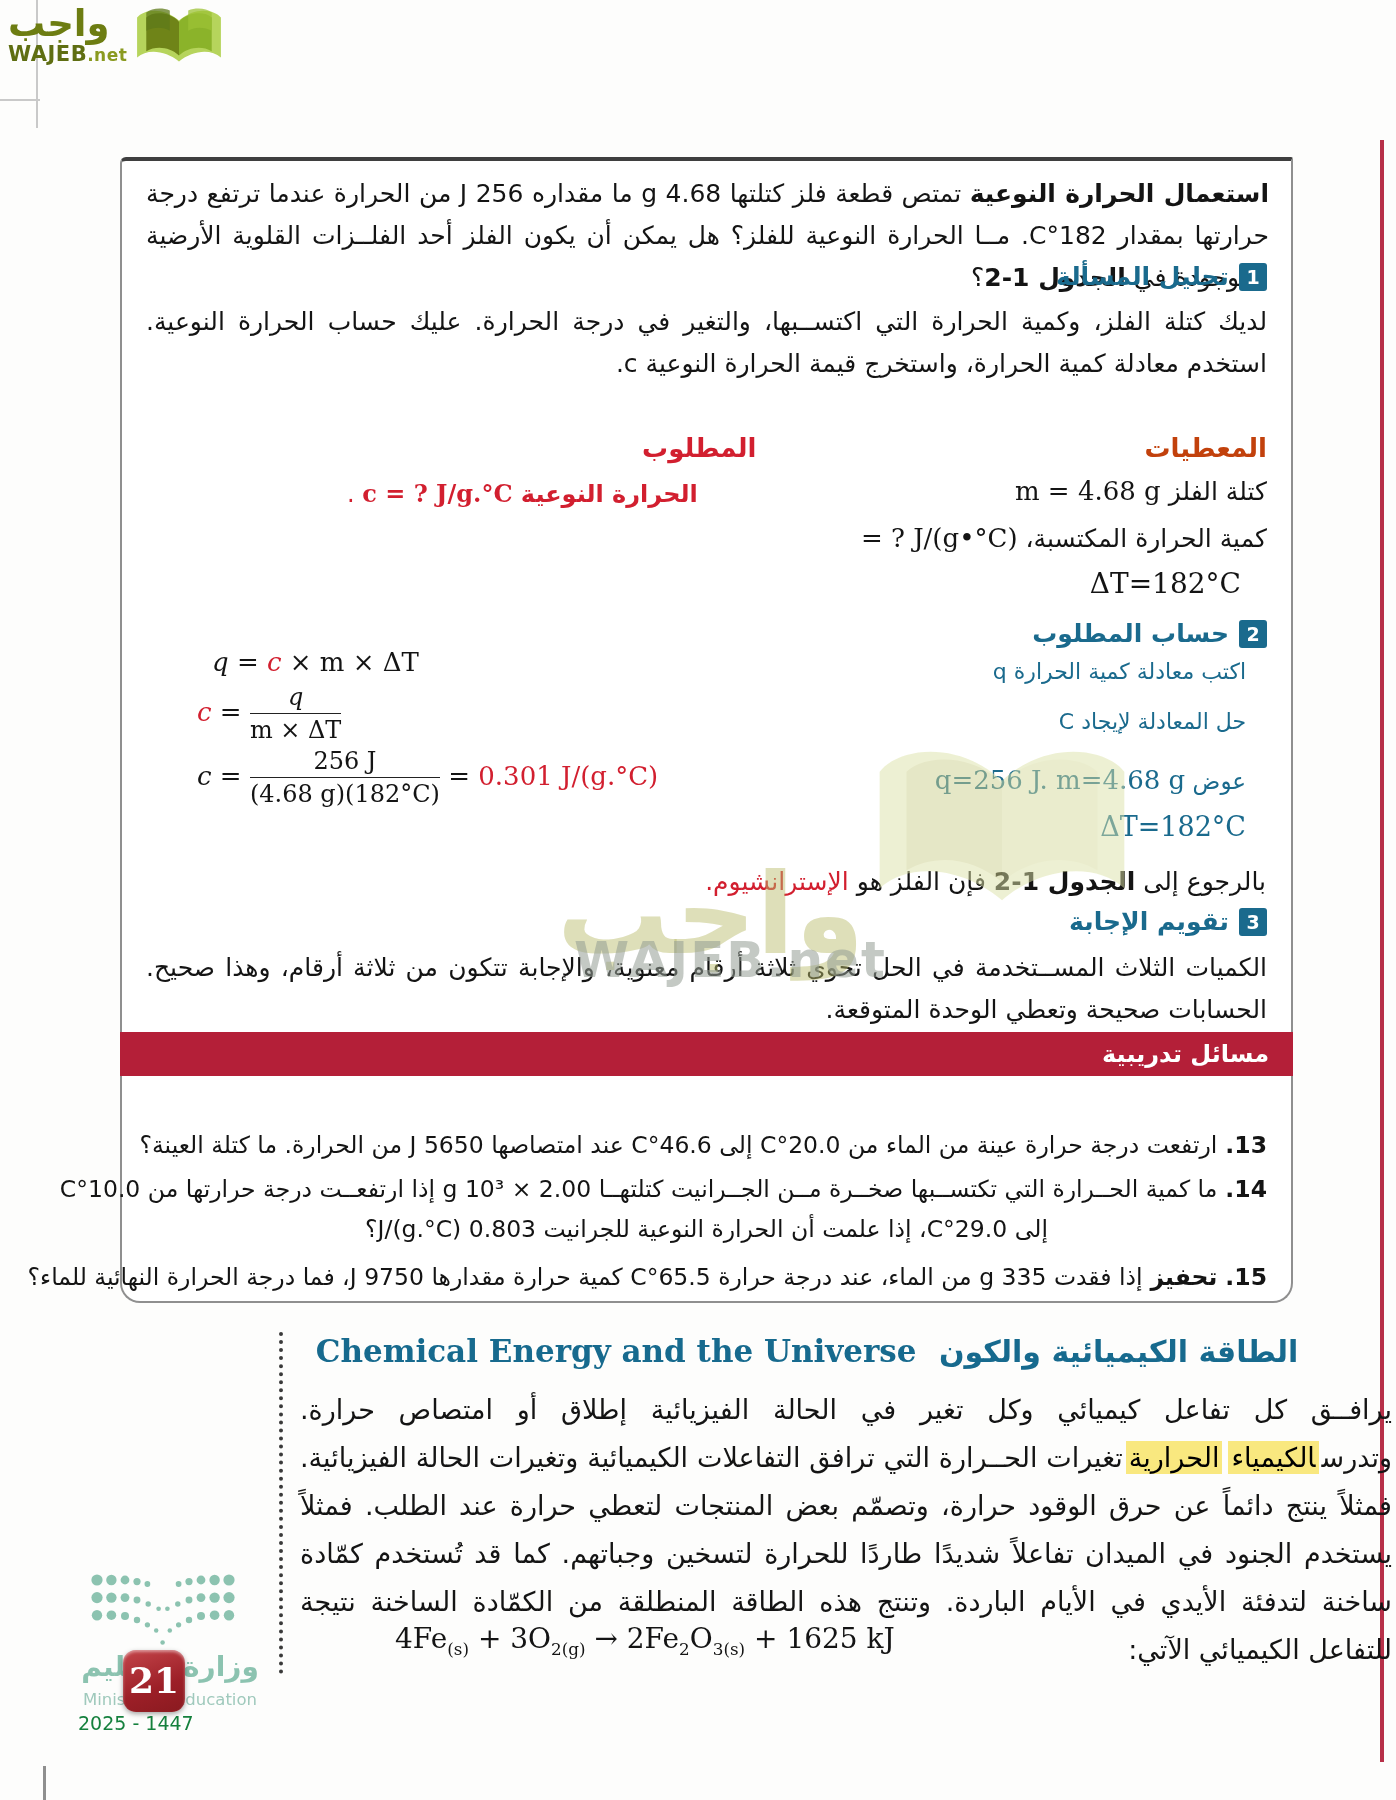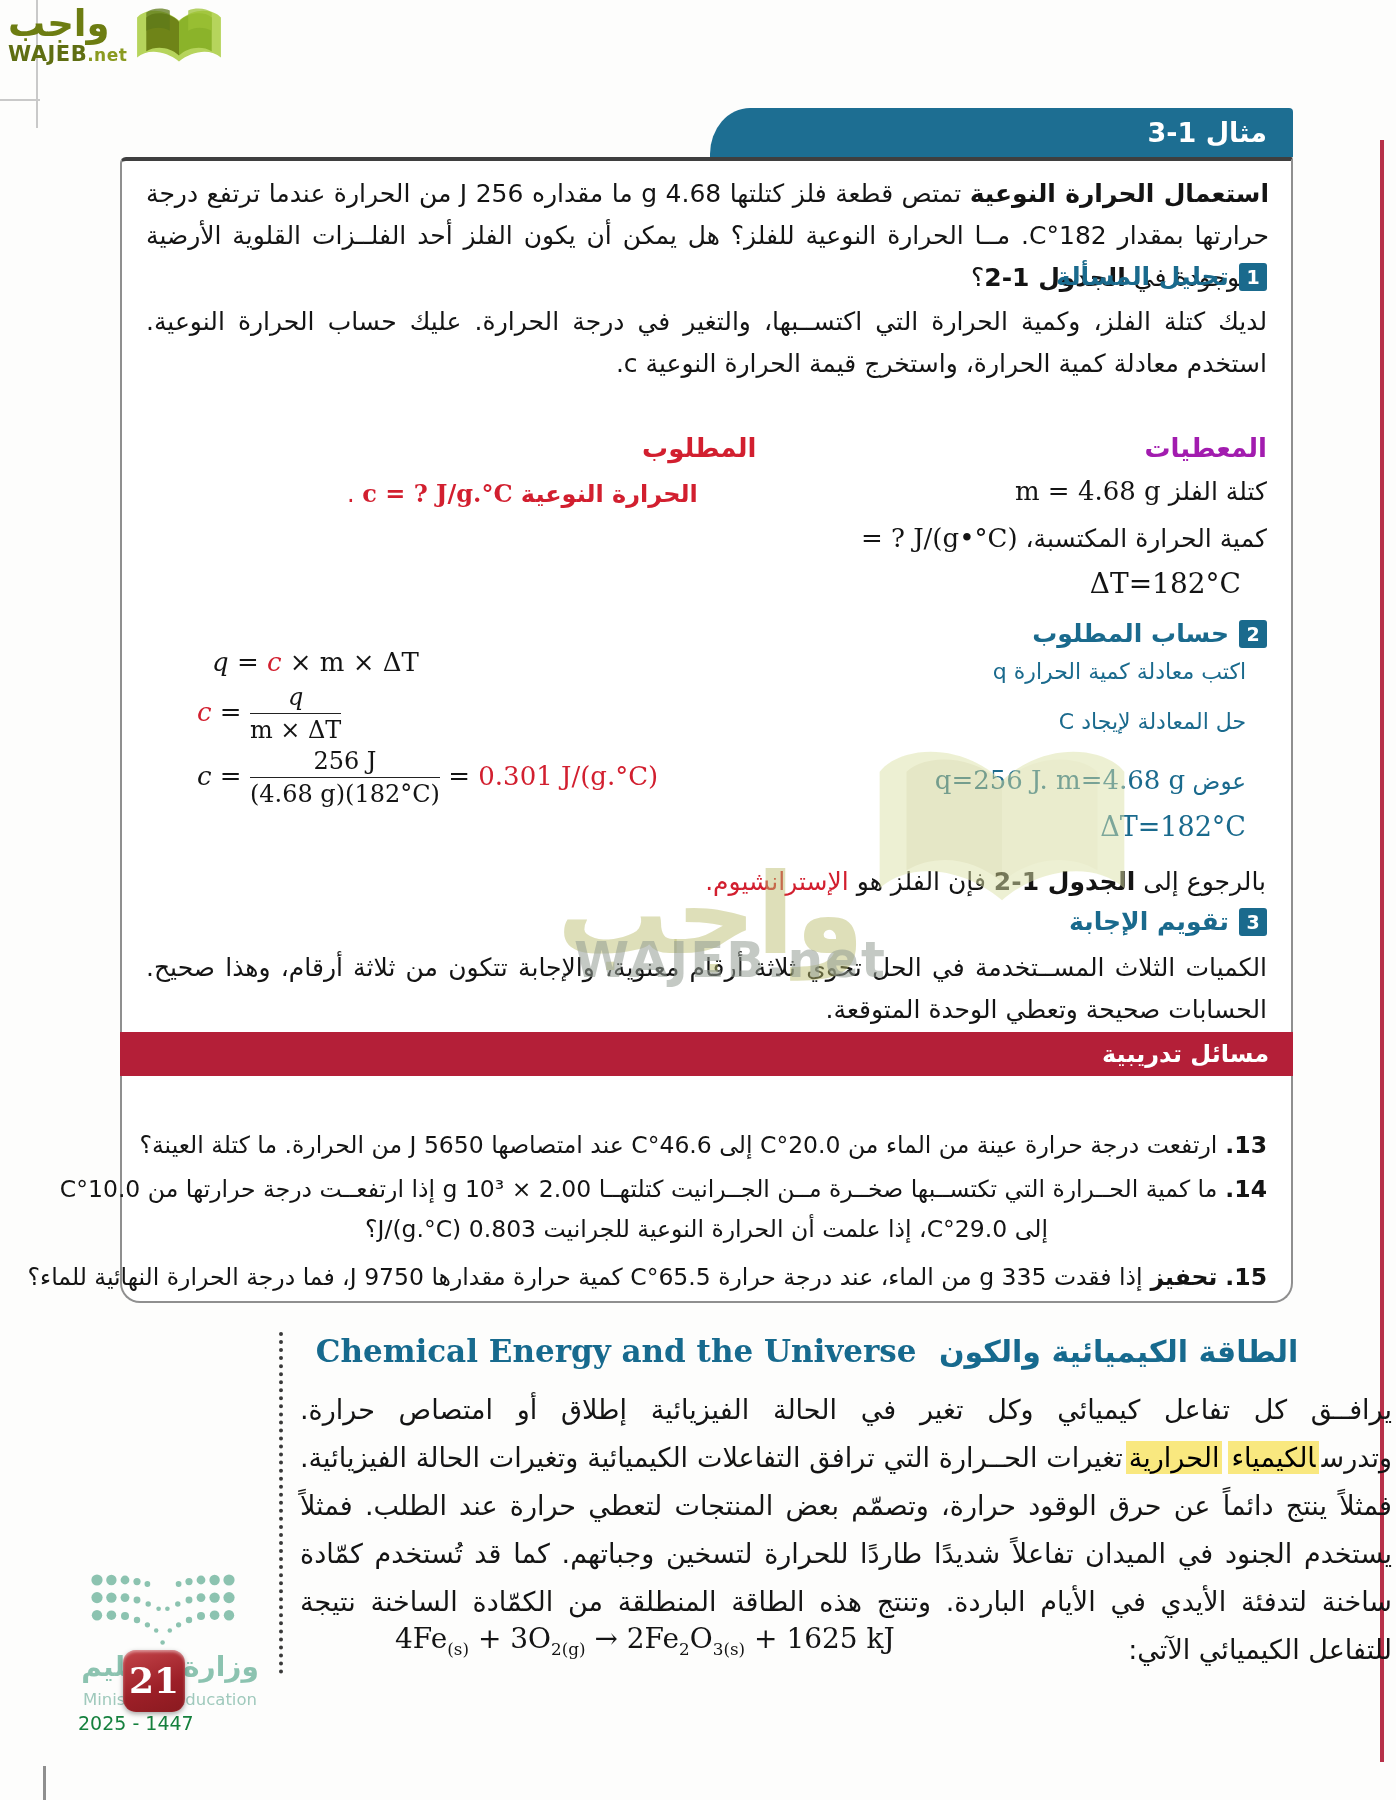--- a/index.html
+++ b/index.html
@@ -24,21 +24,21 @@
          box-sizing:border-box;z-index:1;}
   .exbox .abs{position:absolute;}
   .rtl{direction:rtl;}
   .just{text-align:justify;}
   .arab{font-size:25px;line-height:42px;}
   .mval{direction:ltr;unicode-bidi:isolate;font-family:"DejaVu Serif","Liberation Serif",serif;}
   .step-head{display:flex;direction:rtl;align-items:center;gap:10px;}
   .step-num{width:28px;height:28px;background:#1a6a8d;color:#fff;font-size:19px;font-weight:bold;
             text-align:center;line-height:28px;border-radius:3px;flex:0 0 auto;}
   .step-title{color:#1a6a8d;font-weight:bold;font-size:25px;}
-  .teal{color:#a21caf;}
+  .teal{color:#c2410c;}
   .red{color:#d21f2f;}
   .colhead{font-size:26px;font-weight:bold;}
   .given-line{direction:rtl;font-size:25px;}
   .given-line .mval{font-size:26px;}
   .ann{direction:rtl;color:#1a6a8d;font-size:22px;text-align:right;}
   .eq{direction:ltr;font-family:"DejaVu Serif","Liberation Serif",serif;font-size:26px;}
   .eq i{font-style:italic;}
   .frac{display:inline-block;vertical-align:middle;text-align:center;font-size:24px;}
   .frac .fnum{display:block;border-bottom:1.5px solid #222;padding:0 8px 2px;}
   .frac .fden{display:block;padding-top:2px;}
@@ -91,21 +91,20 @@
       <svg width="92" height="64" viewBox="0 0 90 62">
         <path d="M45 14 C30 0 10 3 4 11 L4 50 C14 41 32 43 45 54 C58 43 76 41 86 50 L86 11 C80 3 60 0 45 14 Z" fill="#a9cc40" opacity="0.85"></path>
         <path d="M45 15 C36 5 19 5 13 11 L13 44 C23 38 36 40 45 48 Z" fill="#6f8418"></path>
         <path d="M45 15 C54 5 71 5 77 11 L77 44 C67 38 54 40 45 48 Z" fill="#8bb32a"></path>
         <path d="M36 4 C28 1 18 2 13 6 L13 24 C20 20 30 20 36 24 Z" fill="#5d7a1a" opacity="0.75"></path>
         <path d="M54 4 C62 1 72 2 77 6 L77 24 C70 20 60 20 54 24 Z" fill="#9cc236" opacity="0.75"></path>
       </svg>
     </span>
   </header>
 
-  <div class="tab">مثال 1-3</div>
 
   <div class="red-edge"></div>
 
   <section class="exbox">
 
     <div class="wm" style="left:670px;top:578px;opacity:.5;">
       <svg width="420" height="185" viewBox="0 0 90 62">
         <path d="M45 14 C30 0 10 3 4 11 L4 50 C14 41 32 43 45 54 C58 43 76 41 86 50 L86 11 C80 3 60 0 45 14 Z" fill="#dde3a8"></path>
         <path d="M45 15 C36 5 19 5 13 11 L13 44 C23 38 36 40 45 48 Z" fill="#cdd08e"></path>
         <path d="M45 15 C54 5 71 5 77 11 L77 44 C67 38 54 40 45 48 Z" fill="#d6db9d"></path>

